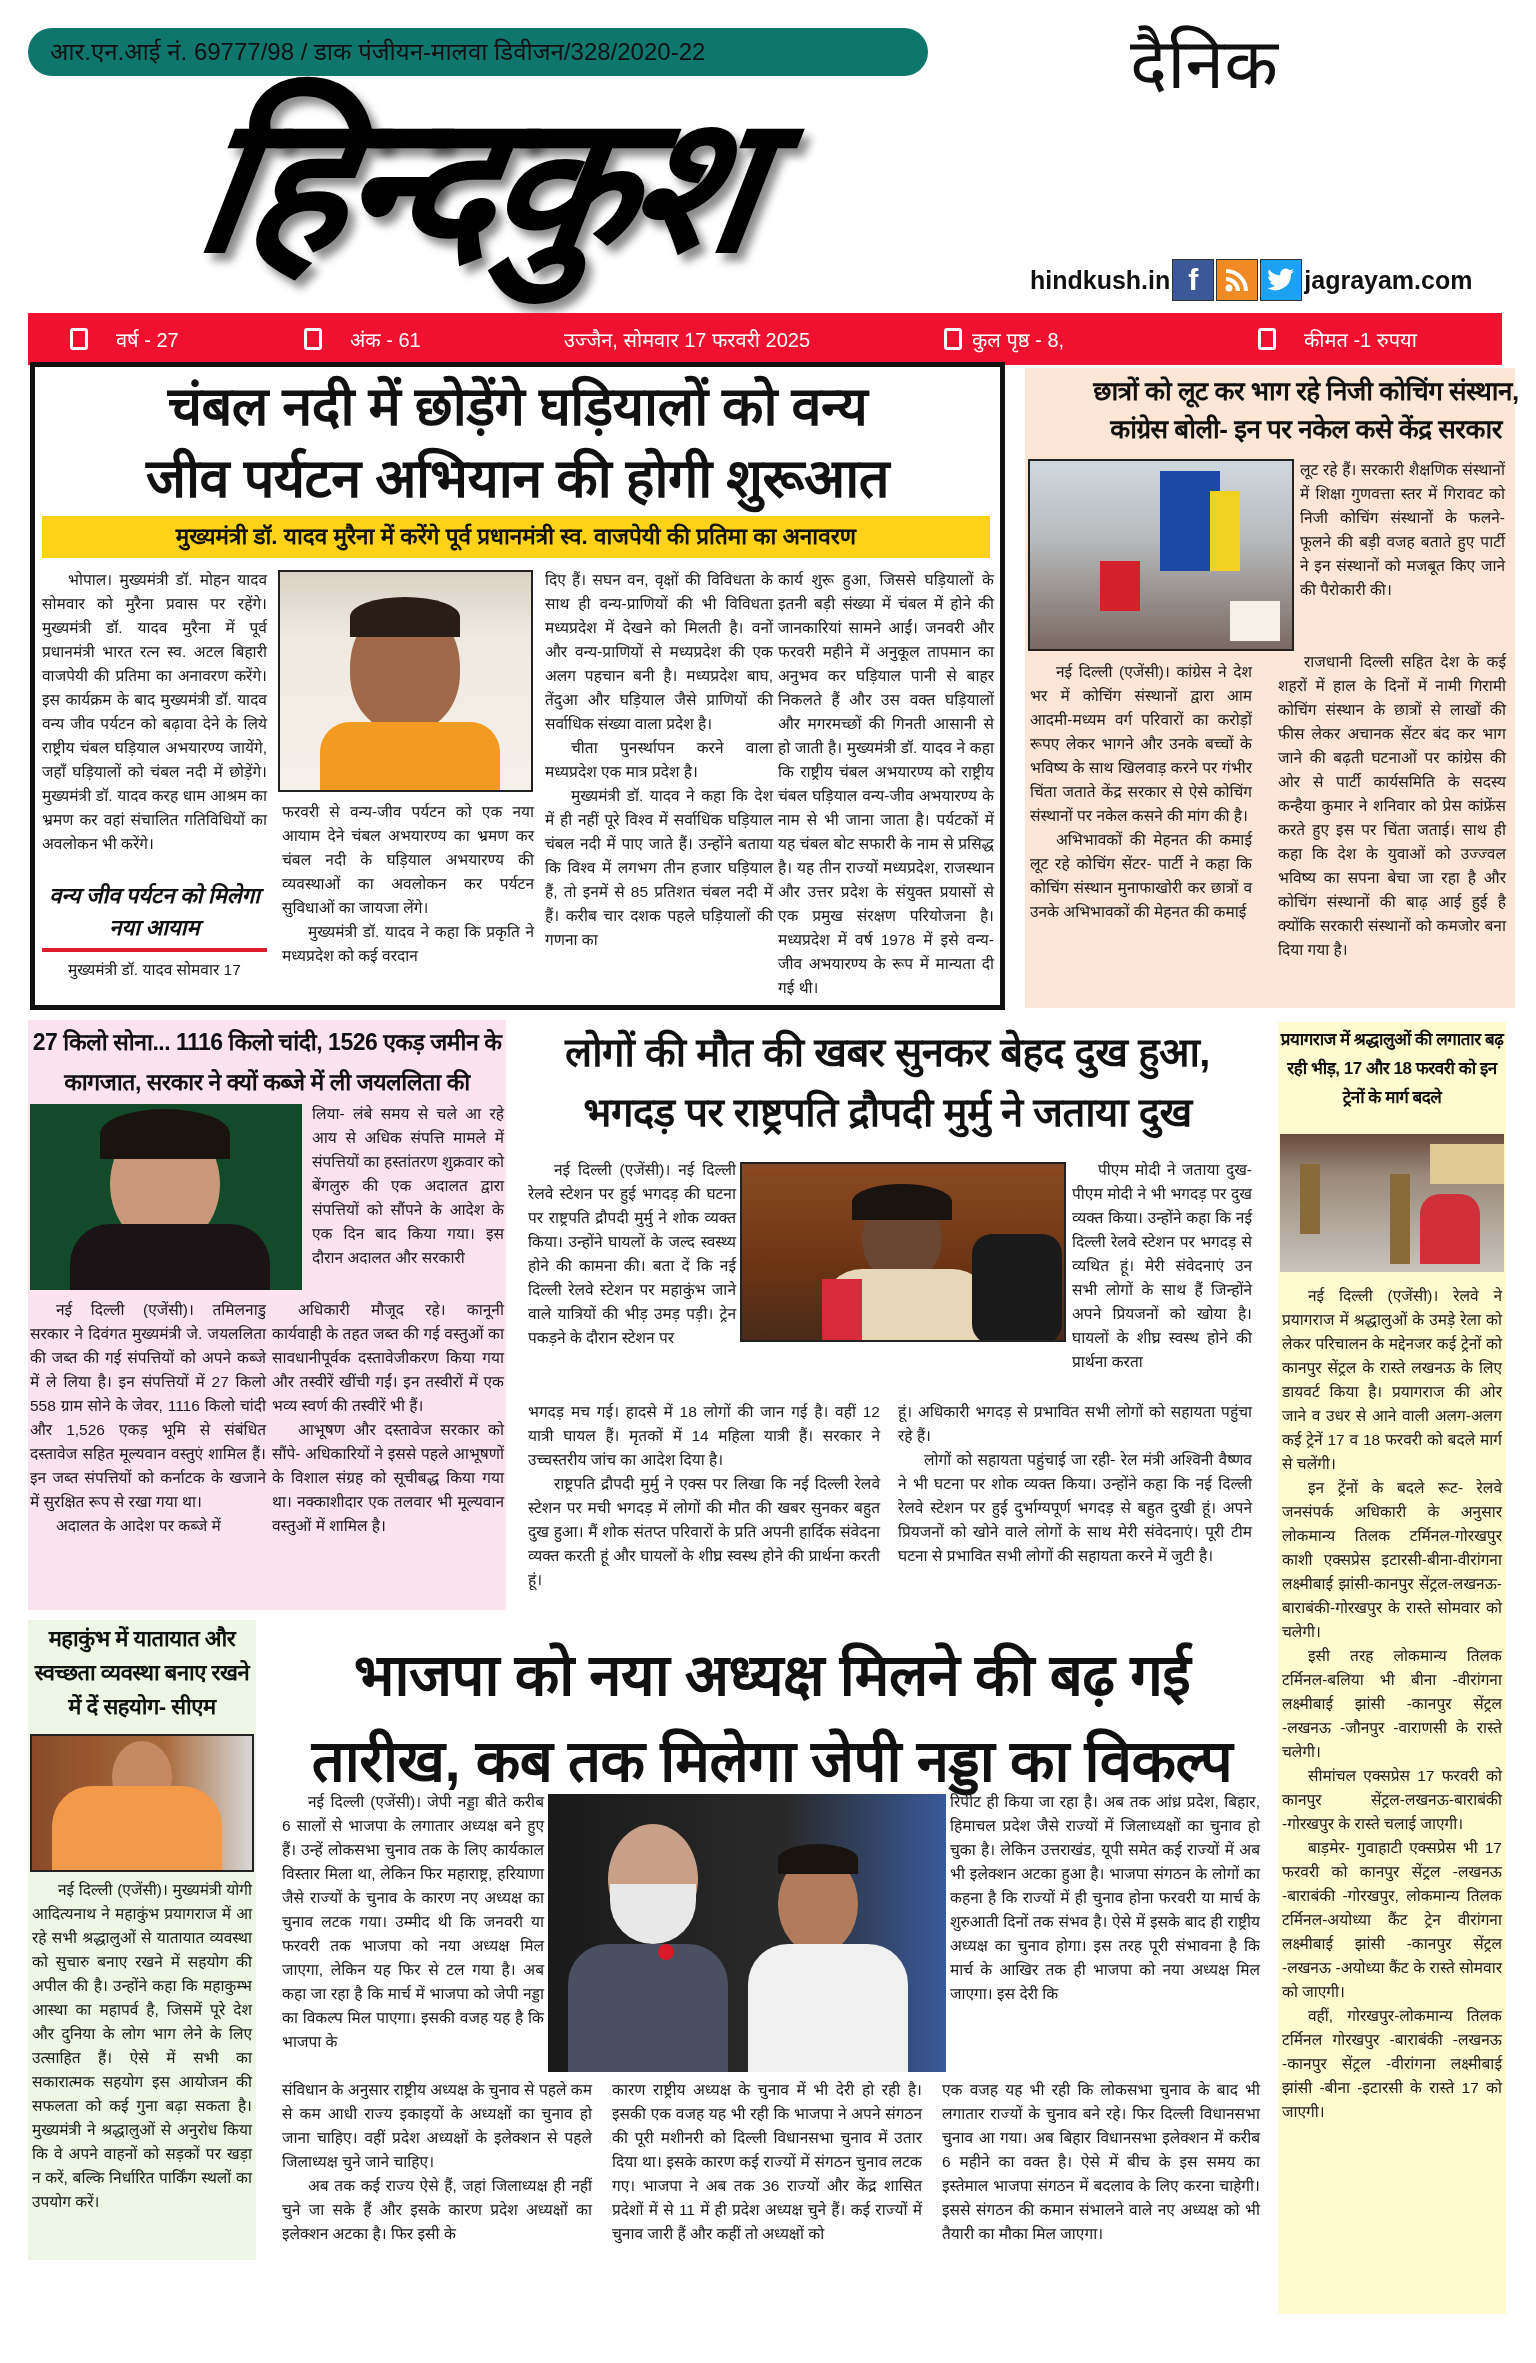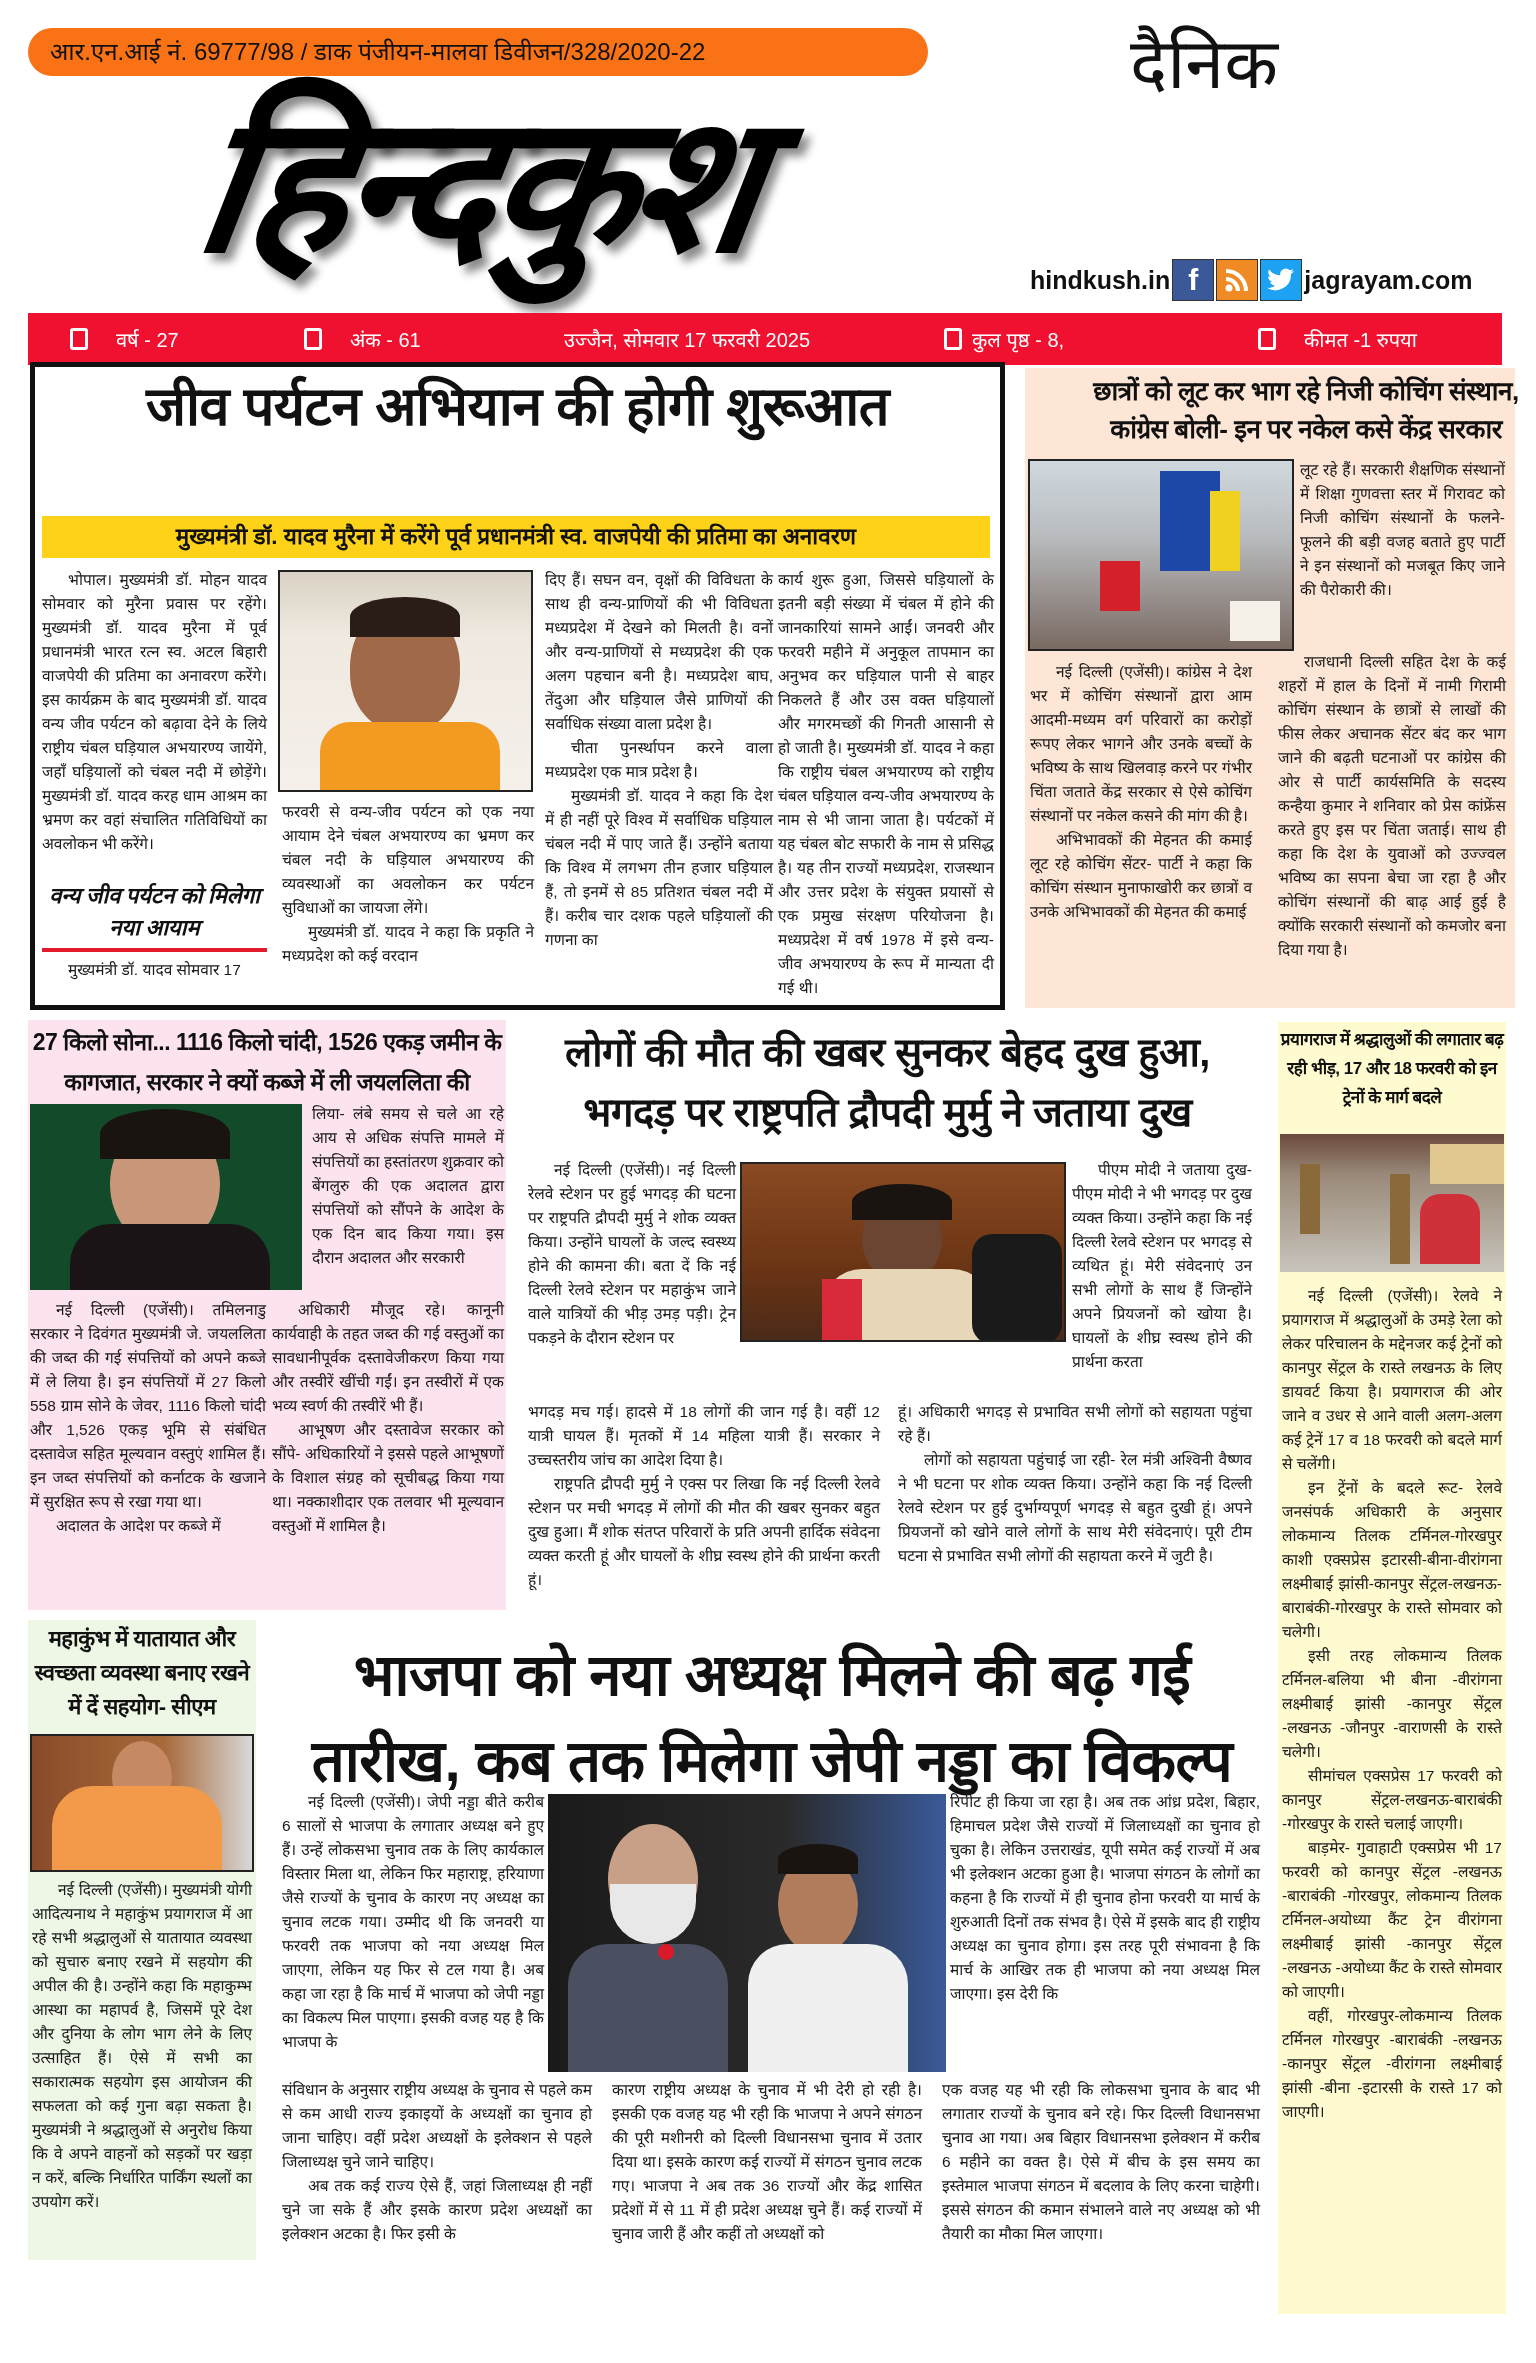--- a/index.html
+++ b/index.html
@@ -7,21 +7,21 @@
   body { position: relative; font-family: "DejaVu Sans", "Liberation Sans", sans-serif; color: #111; }
   .abs { position: absolute; }
   .body-text { font-size: 15.5px; line-height: 24px; text-align: justify; color: #1a1a1a; }
   .body-text p { text-indent: 26px; }
   .body-text p.noind { text-indent: 0; }
   .cond { font-family: "Liberation Sans", sans-serif; font-stretch: condensed; }
   .hl { font-family: "Liberation Sans", sans-serif; font-weight: 700; color: #111; text-align: center; letter-spacing: -0.5px; }
   .photo { position: absolute; border: 2px solid #222; overflow: hidden; }
 
   
-  .rni { left: 28px; top: 28px; width: 900px; height: 48px; background: #f97316; border-radius: 24px; font-size: 24px; line-height: 48px; padding-left: 22px; color: #111; }
+  .rni { left: 28px; top: 28px; width: 900px; height: 48px; background: #0f766e; border-radius: 24px; font-size: 24px; line-height: 48px; padding-left: 22px; color: #111; }
   .dainik { left: 1130px; top: 30px; font-family: Liberation Mono, monospace; font-size: 70px; line-height: 80px; color: #111; }
   .logo { left: 200px; top: 80px; width: 1160px; height: 210px; font-family: "DejaVu Sans", sans-serif; font-weight: 900; font-style: italic; font-size: 190px; line-height: 210px; color: #000; text-shadow: 8px 8px 8px rgba(0,0,0,0.45); letter-spacing: -6px; transform: skewX(-8deg); }
   .weblinks { left: 1030px; top: 258px; height: 44px; display: flex; align-items: center; gap: 2px; font-family: "Liberation Sans", sans-serif; font-weight: 700; font-size: 25px; color: #111; }
   .soc { width: 42px; height: 42px; display: inline-flex; align-items: center; justify-content: center; color: #fff; font-weight: 700; font-size: 30px; border: 1px solid #333; }
   .soc.fb { background: #3b5998; }
   .soc.rss { background: #f08a24; }
   .soc.tw { background: #1da1f2; }
 
   .strip { left: 28px; top: 313px; width: 1474px; height: 52px; background: #f0102f; display: flex; align-items: center; color: #fff; font-size: 20px; }
   .strip .item { position: absolute; display: flex; align-items: center; gap: 28px; }
@@ -99,20 +99,21 @@
       <span>कुल पृष्ठ - 8,</span>
     </div>
   <div class="item" style="left:1230px">
       <span class="box"></span>
       <span>कीमत -1 रुपया</span>
     </div>
 </div>
 
 <div class="abs lead"></div>
 <div class="abs hl lead-hl cond">
+  <div>चंबल नदी में छोड़ेंगे घड़ियालों को वन्य</div>
   <div>जीव पर्यटन अभियान की होगी शुरूआत</div>
 </div>
 <div class="abs lead-sub cond">मुख्यमंत्री डॉ. यादव मुरैना में करेंगे पूर्व प्रधानमंत्री स्व. वाजपेयी की प्रतिमा का अनावरण</div>
 
 <div class="abs body-text cond" style="left:42px; top:568px; width:225px;">
   <p>भोपाल। मुख्यमंत्री डॉ. मोहन यादव सोमवार को मुरैना प्रवास पर रहेंगे। मुख्यमंत्री डॉ. यादव मुरैना में पूर्व प्रधानमंत्री भारत रत्न स्व. अटल बिहारी वाजपेयी की प्रतिमा का अनावरण करेंगे। इस कार्यक्रम के बाद मुख्यमंत्री डॉ. यादव वन्य जीव पर्यटन को बढ़ावा देने के लिये राष्ट्रीय चंबल घड़ियाल अभयारण्य जायेंगे, जहाँ घड़ियालों को चंबल नदी में छोड़ेंगे। मुख्यमंत्री डॉ. यादव करह धाम आश्रम का भ्रमण कर वहां संचालित गतिविधियों का अवलोकन भी करेंगे।</p>
 </div>
 <div class="abs" style="left:42px; top:880px; width:225px;">
   <div class="subhd">वन्य जीव पर्यटन को मिलेगा नया आयाम</div>
   <div class="redrule" style="margin-top:4px"></div>

